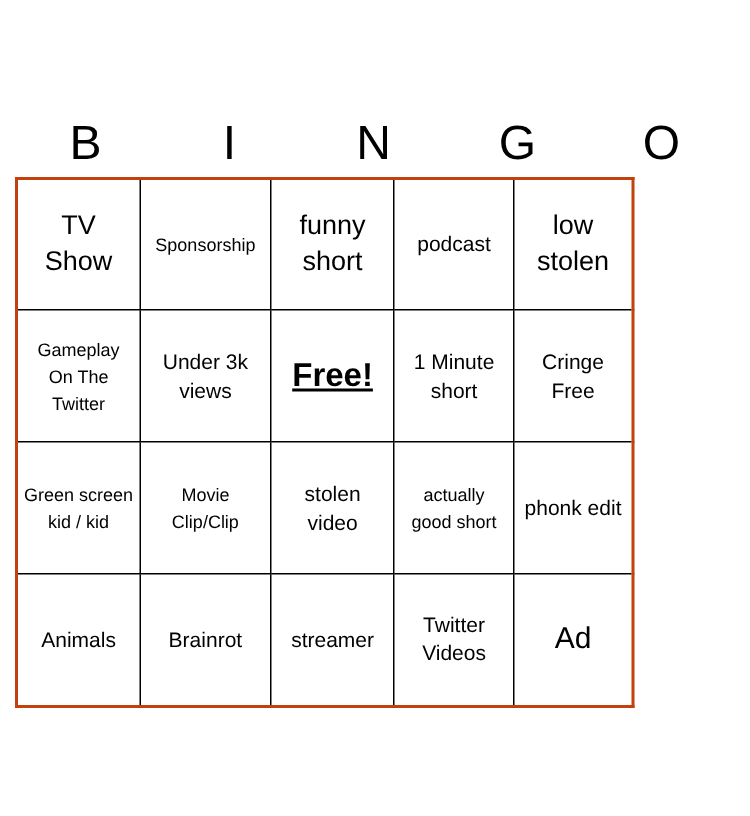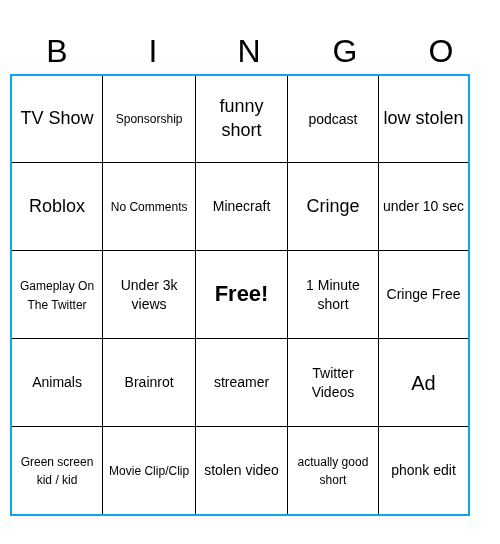--- a/index.html
+++ b/index.html
@@ -27,23 +27,23 @@
     .header-cell {
       flex: 1;
       text-align: center;
       font-size: 32px;
       font-weight: normal;
       padding: 4px 0;
       letter-spacing: 2px;
     }
 
     .grid {
-      width: 460px;
+      width: 413px;
       border-collapse: collapse;
-      border: 2px solid #0ea5e9;
+      border: 2px solid #c2410c;
     }
 
     .grid td {
       border: 1.5px solid #000;
       text-align: center;
       vertical-align: middle;
       padding: 4px;
       height: 88px;
       width: 96px;
     }
@@ -58,20 +58,21 @@
       font-weight: normal;
     }
 
     .cell-text.small {
       font-size: 12px;
     }
 
     .cell-text.free {
       font-size: 22px;
       font-weight: bold;
+      text-decoration: underline;
     }
 
     .cell-text.xlarge {
       font-size: 20px;
     }
   </style>
 </head>
 <body>
 
 <div>
@@ -86,42 +87,35 @@
 
     <tbody id="grid-body">
     <tr>
           <td><span class="cell-text large">TV Show</span></td>
           <td><span class="cell-text small">Sponsorship</span></td>
           <td><span class="cell-text large">funny short</span></td>
           <td><span class="cell-text">podcast</span></td>
           <td><span class="cell-text large">low stolen</span></td>
         </tr>
         <tr>
-          <td><span class="cell-text large">Roblox</span></td>
-          <td><span class="cell-text small">No Comments</span></td>
-          <td><span class="cell-text">Minecraft</span></td>
-          <td><span class="cell-text large">Cringe</span></td>
-          <td><span class="cell-text">under 10 sec</span></td>
-        </tr>
-        <tr>
           <td><span class="cell-text small">Gameplay On The Twitter</span></td>
           <td><span class="cell-text">Under 3k views</span></td>
           <td><span class="cell-text free">Free!</span></td>
           <td><span class="cell-text">1 Minute short</span></td>
           <td><span class="cell-text">Cringe Free</span></td>
+        </tr>
+        <tr>
+          <td><span class="cell-text small">Green screen kid / kid</span></td>
+          <td><span class="cell-text small">Movie Clip/Clip</span></td>
+          <td><span class="cell-text">stolen video</span></td>
+          <td><span class="cell-text small">actually good short</span></td>
+          <td><span class="cell-text">phonk edit</span></td>
         </tr>
         <tr>
           <td><span class="cell-text">Animals</span></td>
           <td><span class="cell-text">Brainrot</span></td>
           <td><span class="cell-text">streamer</span></td>
           <td><span class="cell-text">Twitter Videos</span></td>
           <td><span class="cell-text xlarge">Ad</span></td>
         </tr>
-        <tr>
-          <td><span class="cell-text small">Green screen kid / kid</span></td>
-          <td><span class="cell-text small">Movie Clip/Clip</span></td>
-          <td><span class="cell-text">stolen video</span></td>
-          <td><span class="cell-text small">actually good short</span></td>
-          <td><span class="cell-text">phonk edit</span></td>
-        </tr>
       </tbody>
   </table>
 </div>
 
 </body></html>

